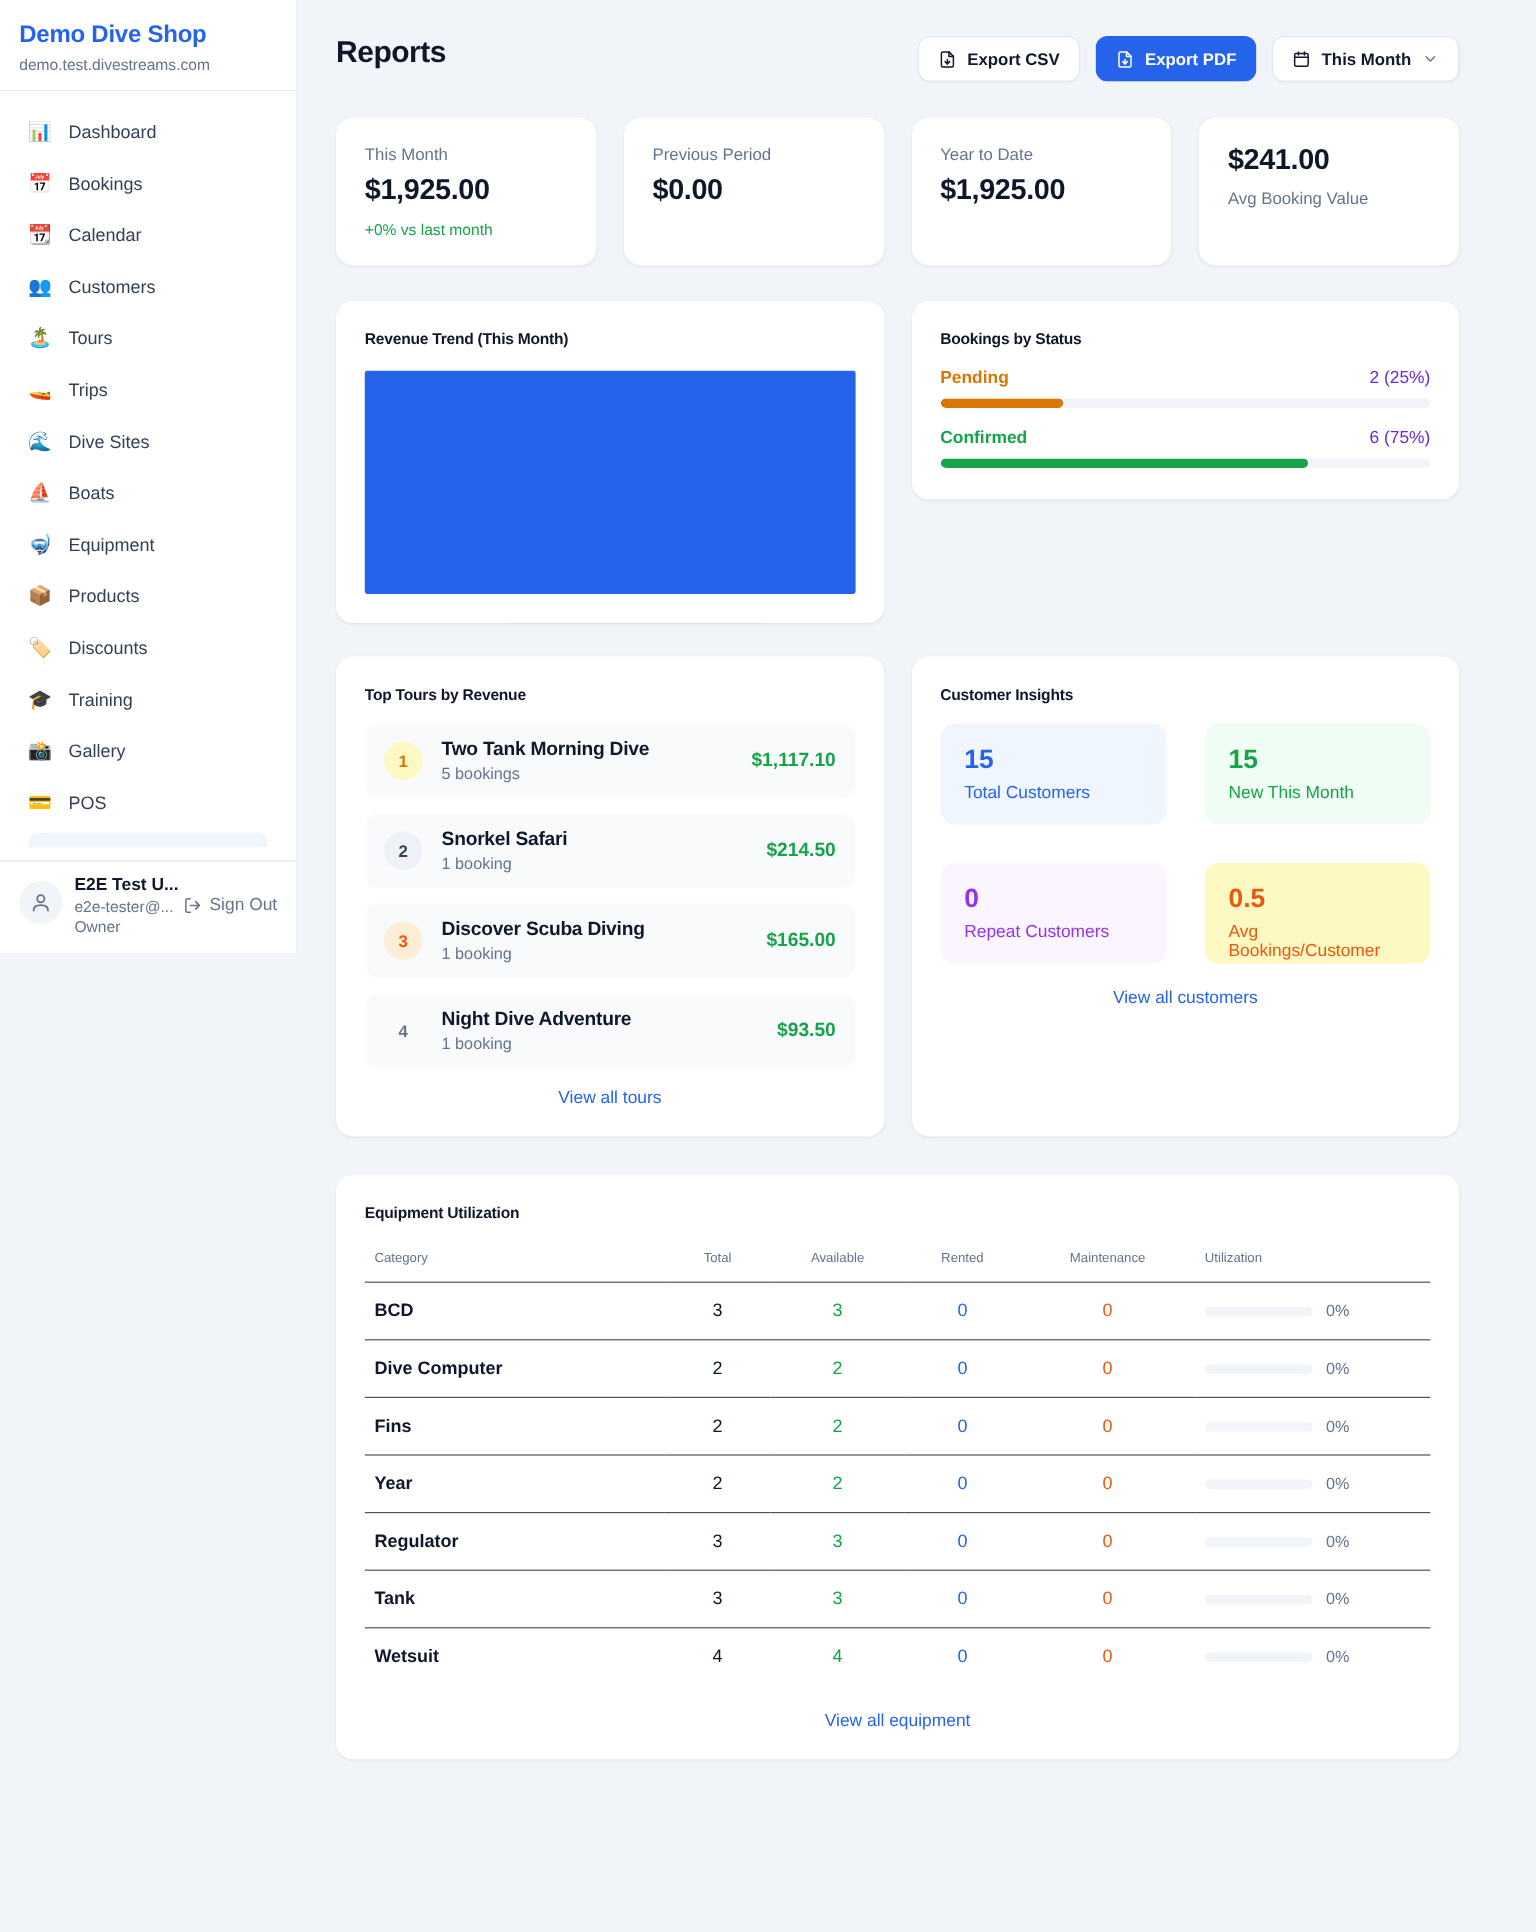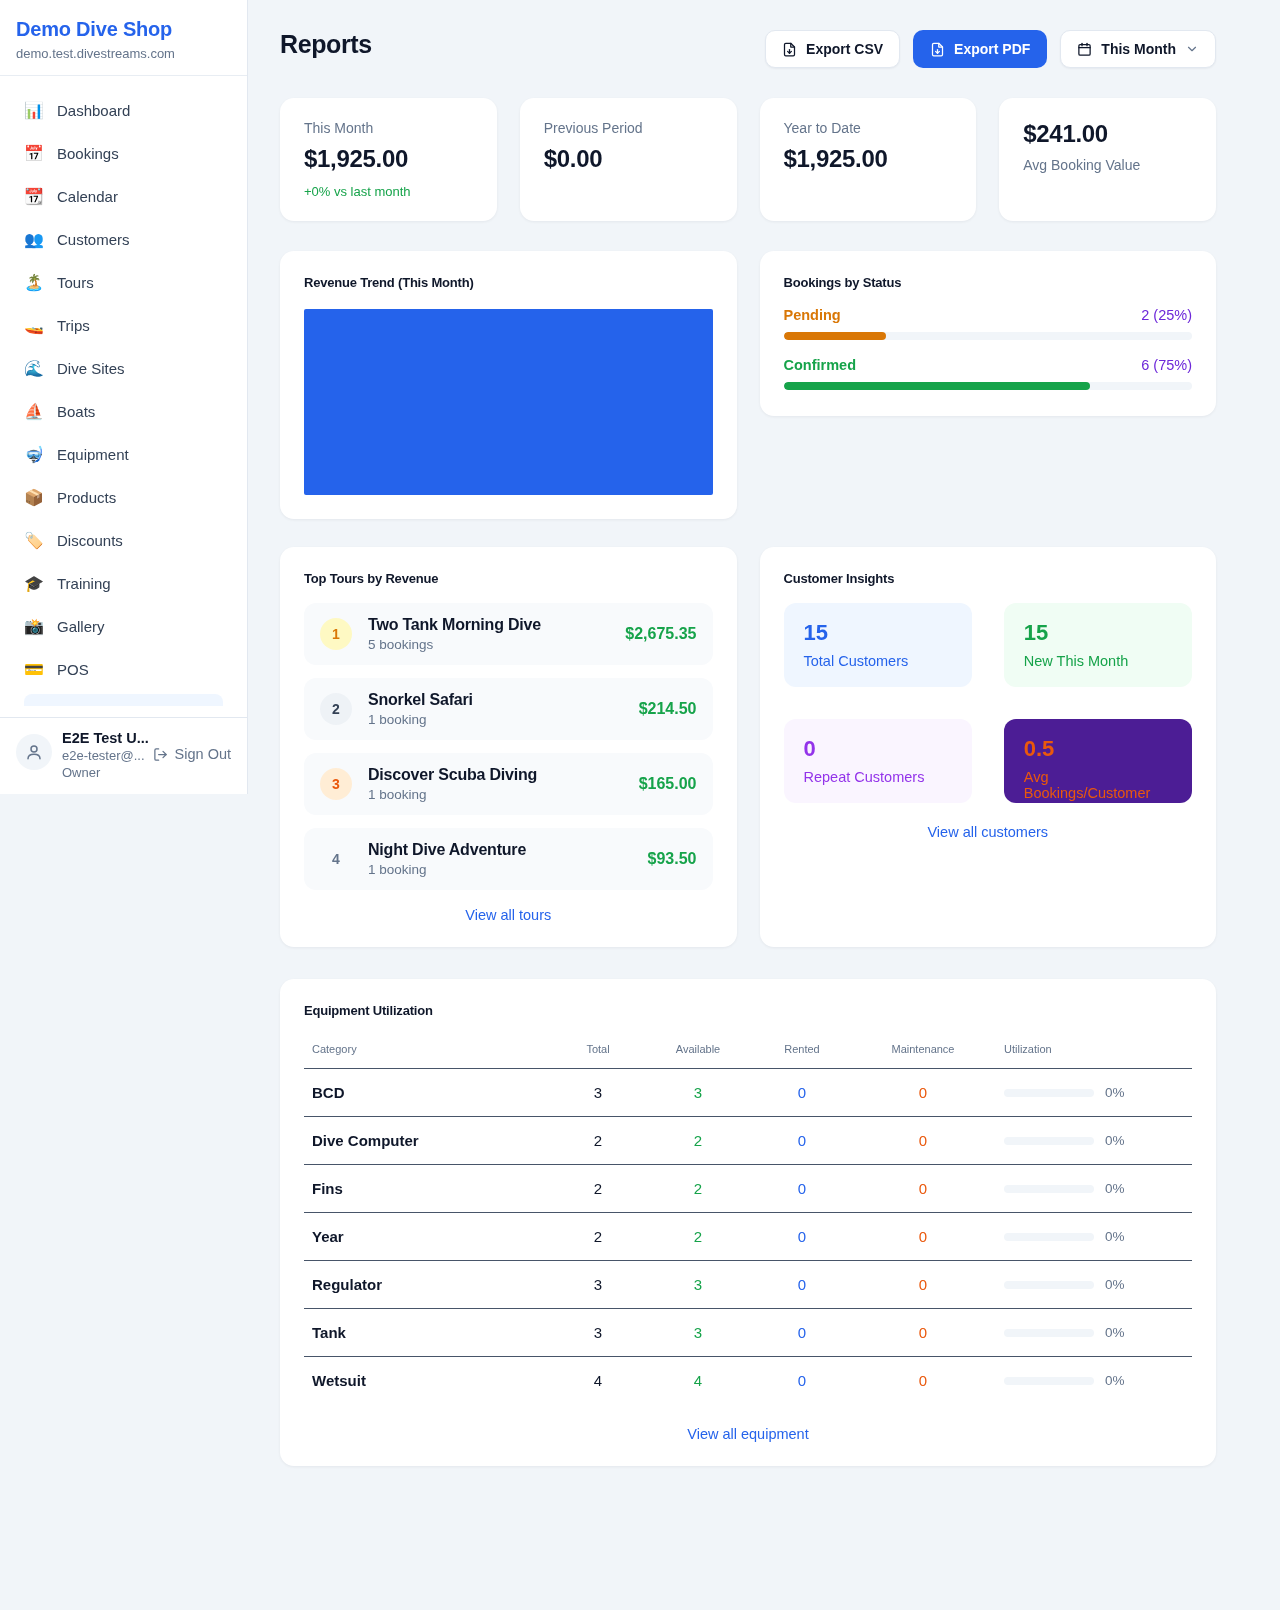--- a/index.html
+++ b/index.html
@@ -110,21 +110,21 @@
     font-size:14.5px; margin-top:17px; text-decoration:none; cursor:pointer;
   }
   
   .tiles { display:grid; grid-template-columns:1fr 1fr; gap:32px; }
   .tile { border-radius:12px; padding:17px 20px; height:84px; }
   .tile-value { font-size:22px; font-weight:800; }
   .tile-label { font-size:14.5px; margin-top:7px; }
   .tile-blue   { background:#eff6ff; color:#2563eb; }
   .tile-green  { background:#f0fdf4; color:#16a34a; }
   .tile-purple { background:#faf5ff; color:#9333ea; }
-  .tile-orange { background:#4c1d95; color:#ea580c; }
+  .tile-orange { background:#fef9c3; color:#ea580c; }
   .insights-panel .view-link { margin-top:21px; }
   
   .equip-card { padding:24px; margin-bottom:40px; }
   table { width:100%; border-collapse:collapse; margin-top:6px; }
   th {
     font-size:11px; font-weight:400; color:#64748b;
     text-align:center; padding:8px 8px 13px; white-space:nowrap;
     border-bottom:1px solid #475569;
   }
   th.col-cat, th.col-util { text-align:left; }
@@ -322,21 +322,21 @@
 
   <div class="row3">
     <div class="card panel">
       <div class="panel-title">Top Tours by Revenue</div>
       <div class="tour-row">
         <div class="rank rank-1">1</div>
         <div>
           <div class="tour-name">Two Tank Morning Dive</div>
           <div class="tour-sub">5 bookings</div>
         </div>
-        <div class="tour-amount">$2,675.35</div>
+        <div class="tour-amount">$1,117.10</div>
       </div>
       <div class="tour-row">
         <div class="rank rank-2">2</div>
         <div>
           <div class="tour-name">Snorkel Safari</div>
           <div class="tour-sub">1 booking</div>
         </div>
         <div class="tour-amount">$214.50</div>
       </div>
       <div class="tour-row">

